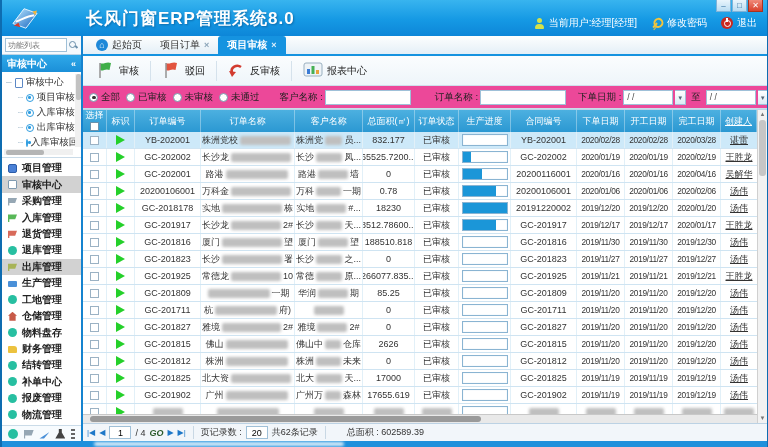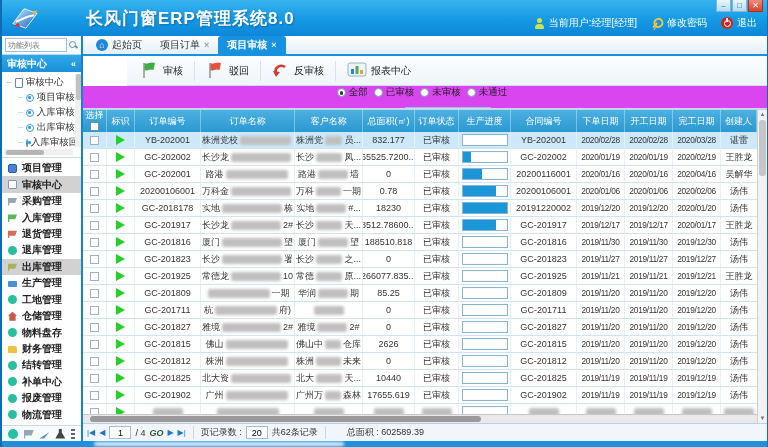--- a/index.html
+++ b/index.html
@@ -72,24 +72,24 @@
   .sbb.b5{width:4px;background:repeating-linear-gradient(180deg,#666 0 2px,transparent 2px 4px);}
 
   
   .content{flex:1;display:flex;flex-direction:column;min-width:0;background:#fff;}
   .tabbar{height:20px;background:linear-gradient(180deg,#fdfefe,#e4eff7);display:flex;align-items:flex-end;border-bottom:2px solid #1593e0;padding-left:4px;flex-shrink:0;}
   .tab{height:18px;display:flex;align-items:center;gap:4px;padding:0 9px;font-size:10px;color:#333;cursor:pointer;border-radius:3px 3px 0 0;}
   .tab .tclose{color:#8aa4b8;font-size:9px;font-weight:bold;}
   .tab.active{background:#1593e0;color:#fff;font-weight:bold;}
   .tab.active .tclose{color:#dff0fb;}
   .homeico{width:12px;height:12px;border-radius:50%;background:#1e88d8;color:#fff;font-size:9px;line-height:12px;text-align:center;display:inline-block;}
-  .toolbar{height:30px;background:linear-gradient(180deg,#fbfdfe,#eef5fa);border-bottom:1px solid #cfdeea;display:flex;align-items:center;padding:0 6px;gap:4px;flex-shrink:0;margin-left:44px;}
+  .toolbar{height:30px;background:linear-gradient(180deg,#fbfdfe,#eef5fa);border-bottom:1px solid #cfdeea;display:flex;align-items:center;padding:0 6px;gap:4px;flex-shrink:0;}
   .tbtn{display:flex;align-items:center;gap:4px;padding:2px 7px;font-size:10px;color:#222;cursor:pointer;border-radius:3px;}
   .tsep{width:1px;height:20px;background:#d5e2ec;}
-  .filterbar{height:23px;background:#d946ef;border-bottom:1px solid #c9dcea;display:flex;align-items:center;padding:0 6px;gap:4px;font-size:9.5px;color:#222;flex-shrink:0;white-space:nowrap;overflow:hidden;flex-direction:column;}
+  .filterbar{height:23px;background:#ec4899;border-bottom:1px solid #c9dcea;display:flex;align-items:center;padding:0 6px;gap:4px;font-size:9.5px;color:#222;flex-shrink:0;white-space:nowrap;overflow:hidden;}
   .radio{display:flex;align-items:center;gap:3px;margin-right:6px;cursor:pointer;}
   .rdot{width:9px;height:9px;border:1px solid #7a96ab;border-radius:50%;background:#fff;position:relative;display:inline-block;}
   .rdot.on::after{content:"";position:absolute;left:2px;top:2px;width:3.5px;height:3.5px;border-radius:50%;background:#333;}
   .fgroup{display:flex;align-items:center;gap:2px;}
   .ftext{width:86px;height:15px;border:1px solid #9fc0d8;background:#fff;font-size:9px;padding:0 2px;}
   .fdate{width:50px;height:15px;border:1px solid #9fc0d8;background:#fff;font-size:8.5px;color:#444;display:flex;align-items:center;padding:0 3px;}
   .ddbtn{width:11px;height:15px;border:1px solid #9fc0d8;border-left:none;background:linear-gradient(180deg,#fff,#dcebf5);font-size:6px;color:#567;text-align:center;line-height:14px;cursor:pointer;}
   .fsep{width:1px;height:16px;background:#d5e2ec;margin:0 3px;}
 
   
@@ -113,21 +113,21 @@
   .c-sel{width:24px;flex-shrink:0;}
   .c-flag{width:28px;flex-shrink:0;}
   .c-order_no{width:66px;flex-shrink:0;}
   .c-name{width:100px;flex:1.4;}
   .c-customer{width:64px;flex:1;}
   .c-area{width:52px;flex-shrink:0;}
   .c-status{width:44px;flex-shrink:0;}
   .c-progress{width:52px;flex-shrink:0;}
   .c-contract{width:66px;flex-shrink:0;}
   .c-d1,.c-d2,.c-d3{width:48px;flex-shrink:0;}
-  .c-creator{width:36px;flex-shrink:0;border-right:none;}
+  .c-creator{width:36px;flex-shrink:0;border-right:none;text-decoration:underline;}
   .hscroll{height:9px;background:#e9e9e9;border-top:1px solid #c8c8c8;position:relative;flex-shrink:0;}
   .hscroll .thumb{position:absolute;top:1px;left:1%;width:58%;height:6px;background:#9a9a9a;border-radius:3px;}
   .vscroll{width:10px;background:#f2f2f2;border-left:1px solid #d0d0d0;display:flex;flex-direction:column;align-items:center;flex-shrink:0;}
   .varrow{font-size:6px;color:#777;height:9px;line-height:9px;cursor:pointer;}
   .vthumb{width:7px;height:56px;background:#c6c6c6;border-radius:3px;margin-top:1px;}
   .vsp{flex:1;}
 
   
   .pager{height:18px;background:#f2f6fa;border-top:1px solid #bcd2e4;display:flex;align-items:center;padding:0 4px;gap:4px;font-size:9px;color:#333;flex-shrink:0;white-space:nowrap;}
   .pgic{color:#1e78c8;font-size:8px;cursor:pointer;line-height:1;}
@@ -871,21 +871,21 @@
                 <div class="gcell c-order_no">GC-201825</div>
                 <div class="gcell c-name">
                   <span>北大资</span>
                   <span class="blurseg bn"></span>
                 </div>
                 <div class="gcell c-customer">
                   <span>北大</span>
                   <span class="blurseg bc"></span>
                   <span>天...</span>
                 </div>
-                <div class="gcell c-area">10440</div>
+                <div class="gcell c-area">17000</div>
                 <div class="gcell c-status">已审核</div>
                 <div class="gcell c-progress">
                   <div class="pbar">
                     <div class="fill" style="width: 0%;"></div>
                   </div>
                 </div>
                 <div class="gcell c-contract">GC-201825</div>
                 <div class="gcell c-d1 date">2019/11/19</div>
                 <div class="gcell c-d2 date">2019/11/19</div>
                 <div class="gcell c-d3 date">2019/12/19</div>

